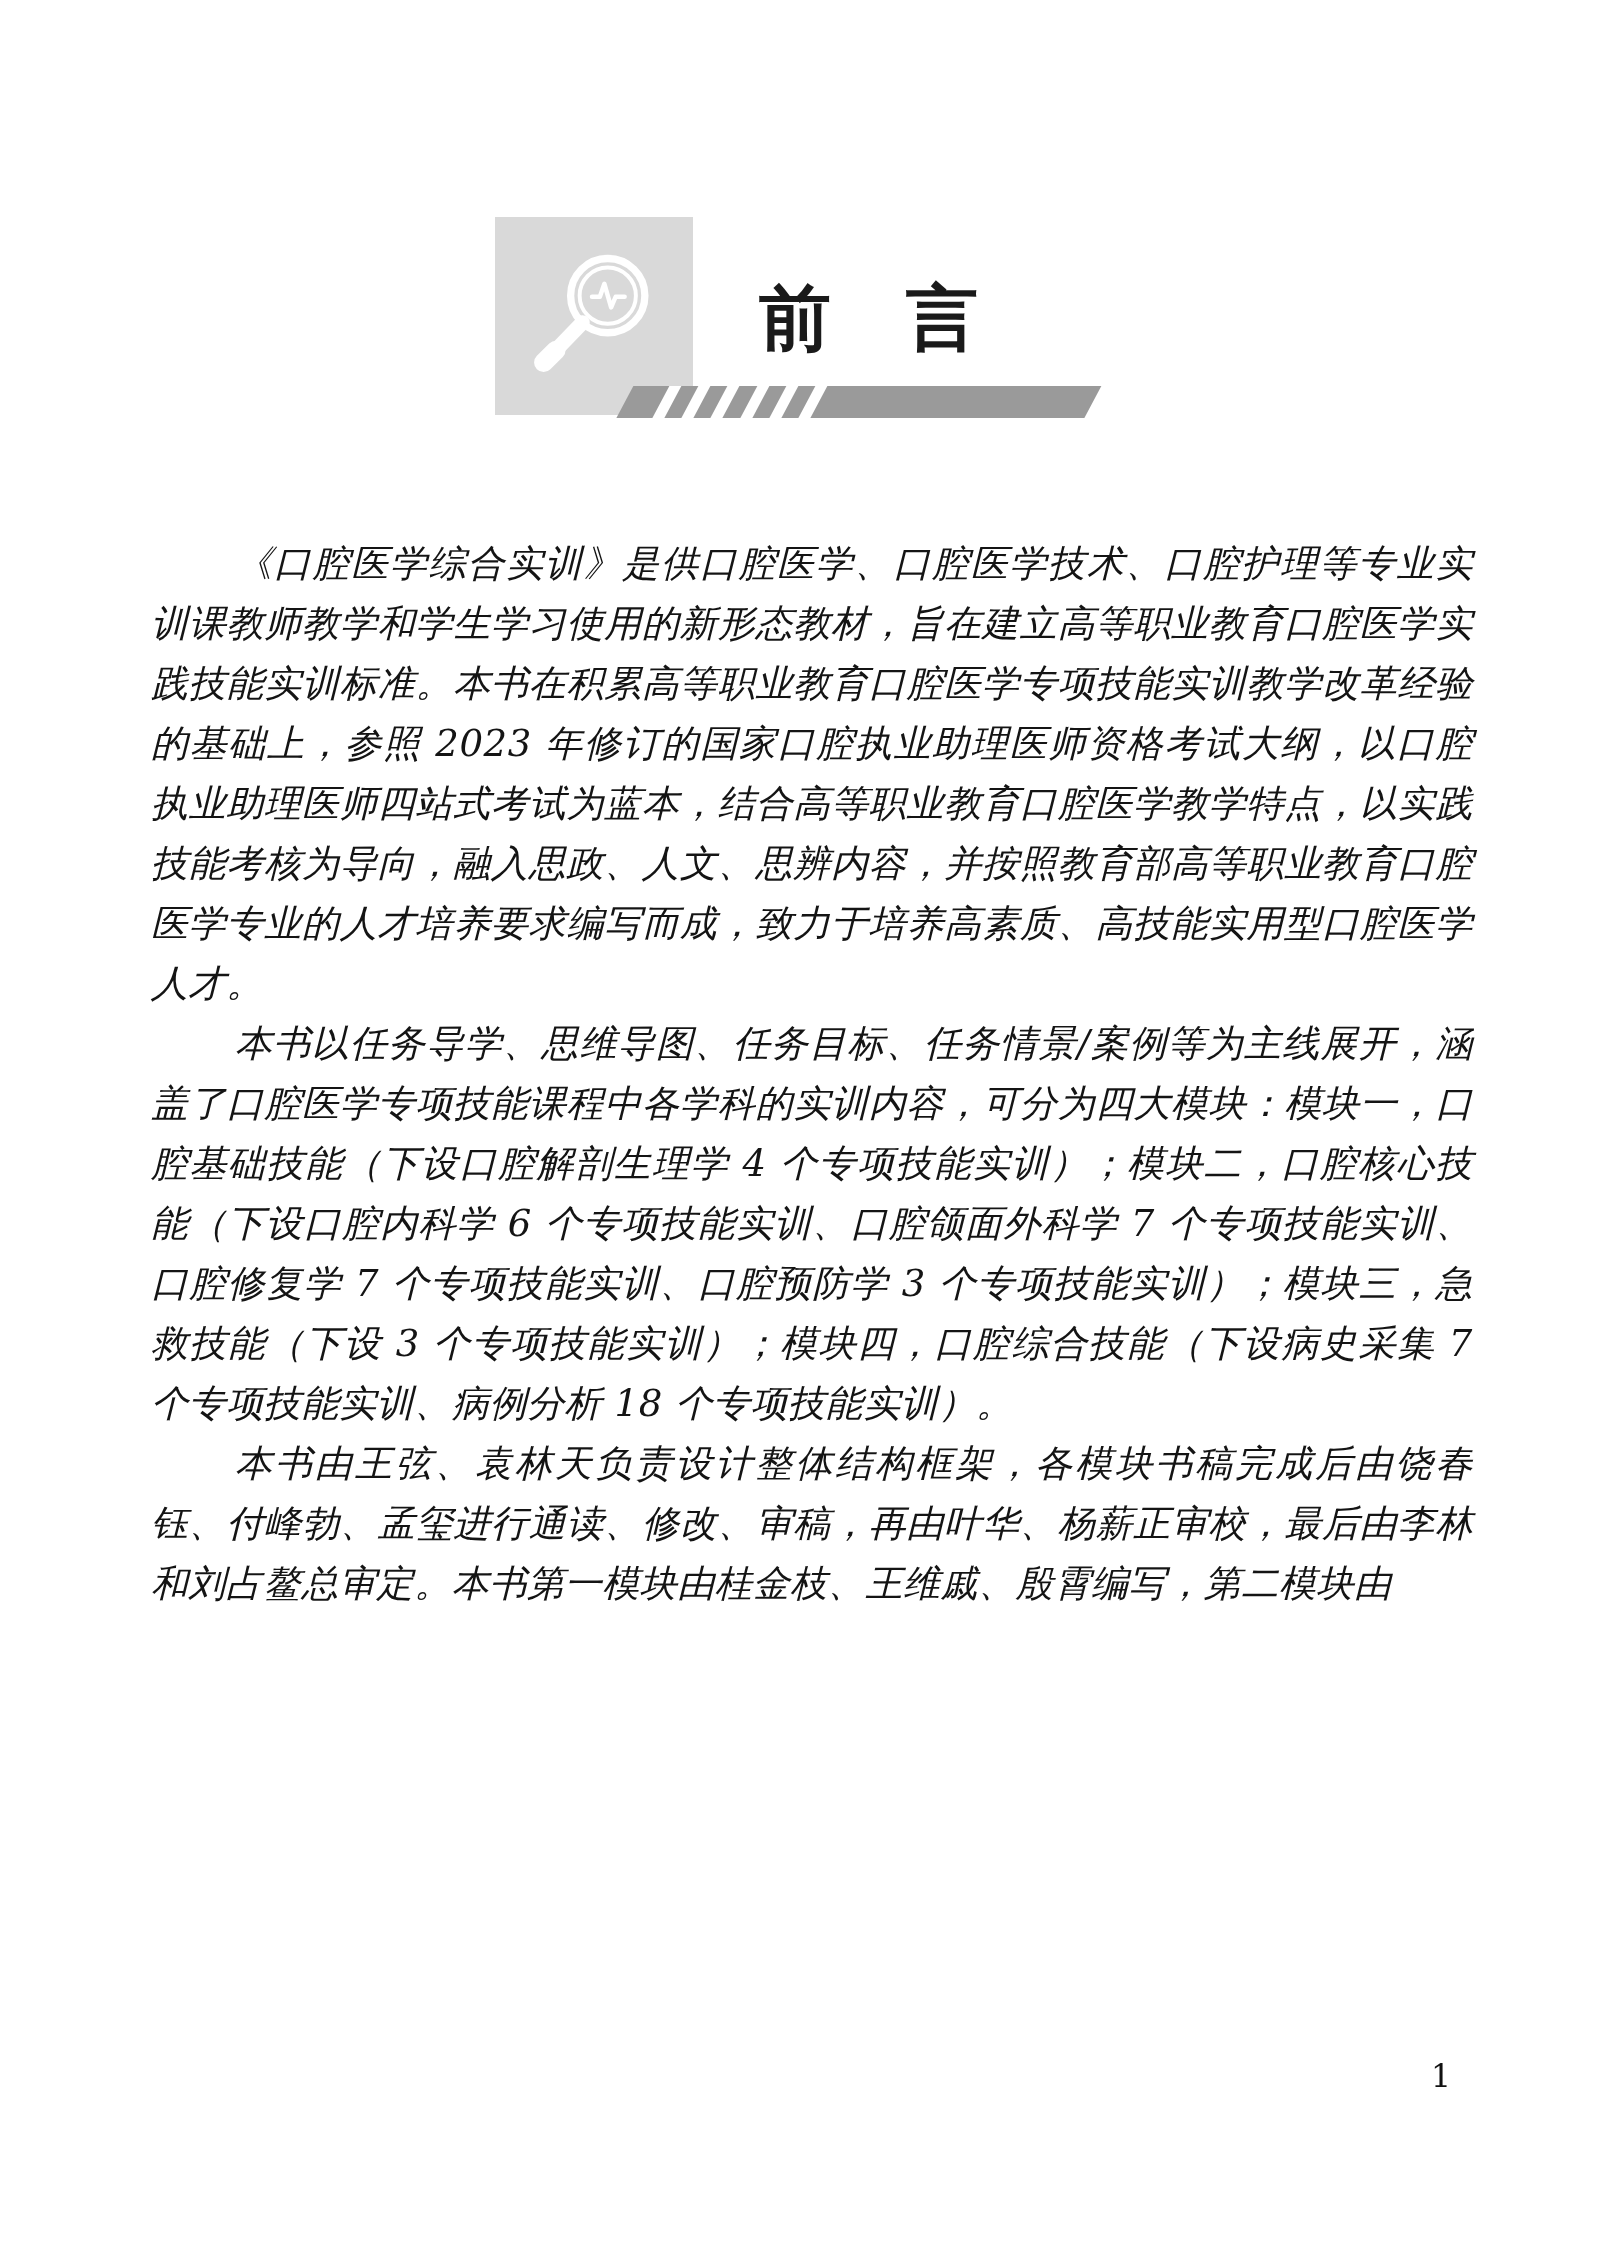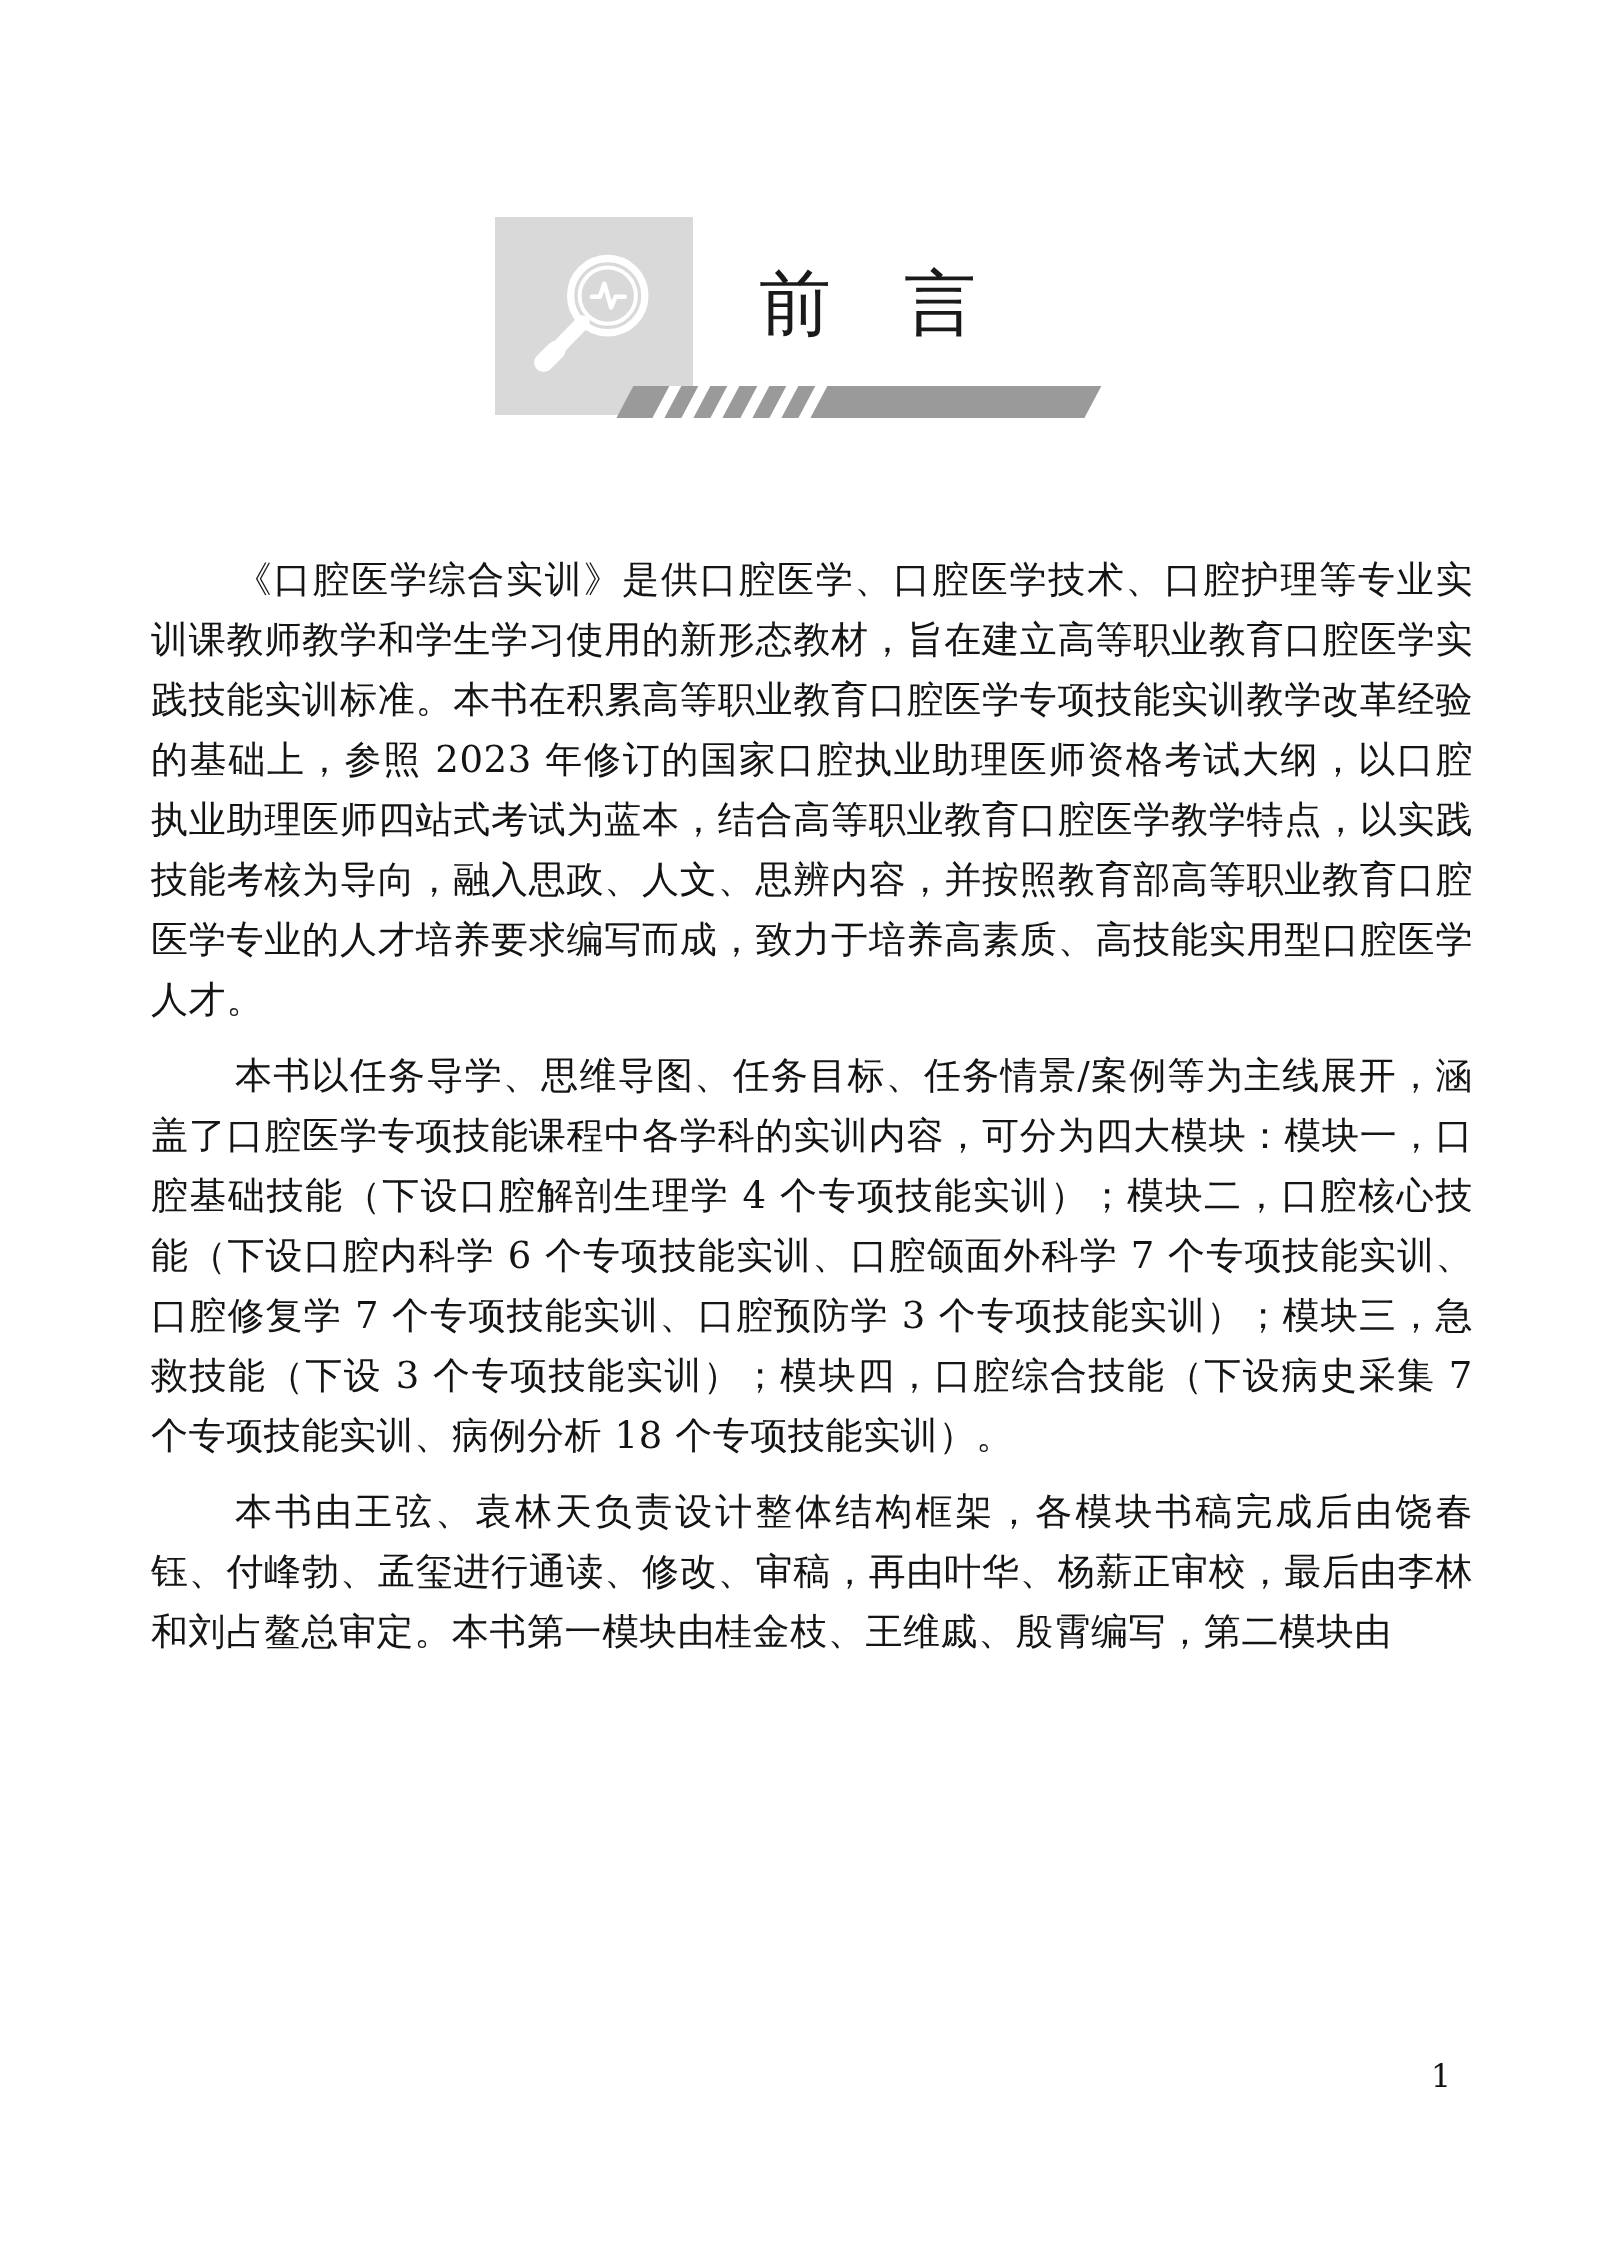--- a/index.html
+++ b/index.html
@@ -43,23 +43,23 @@
   .header-square-inner {
     position: absolute;
     left: 34px;
     top: 25px;
     width: 135px;
     height: 141px;
   }
   .header-title {
     position: absolute;
     left: 264px;
-    top: 39px;
+    top: 54px;
     font-family: "DejaVu Serif", "Liberation Serif", serif;
-    font-weight: normal;
+    font-weight: bold;
     font-size: 72px;
     letter-spacing: 25px;
     color: #1a1a1a;
     white-space: nowrap;
   }
   
   .band {
     position: absolute;
     left: 130px;
     top: 169px;
@@ -85,29 +85,30 @@
   }
 
   
   .content {
     position: absolute;
     left: 151px;
     top: 534px;
     width: 1322px;
   }
   p.para {
-    margin: 16px 0 0 0;
+    margin: 0 0 0 0;
     text-indent: 84px;
     font-size: 37px;
     line-height: 60px;
     text-align: justify;
     text-justify: inter-ideograph;
     letter-spacing: 0.6px;
     color: #141414;
     font-family: "DejaVu Serif", "Liberation Serif", serif;
+    font-style: italic;
   }
 
   
   .page-number {
     position: absolute;
     left: 1431px;
     top: 2058px;
     font-size: 31.5px;
     color: #111111;
     font-family: "DejaVu Serif", "Liberation Serif", serif;

